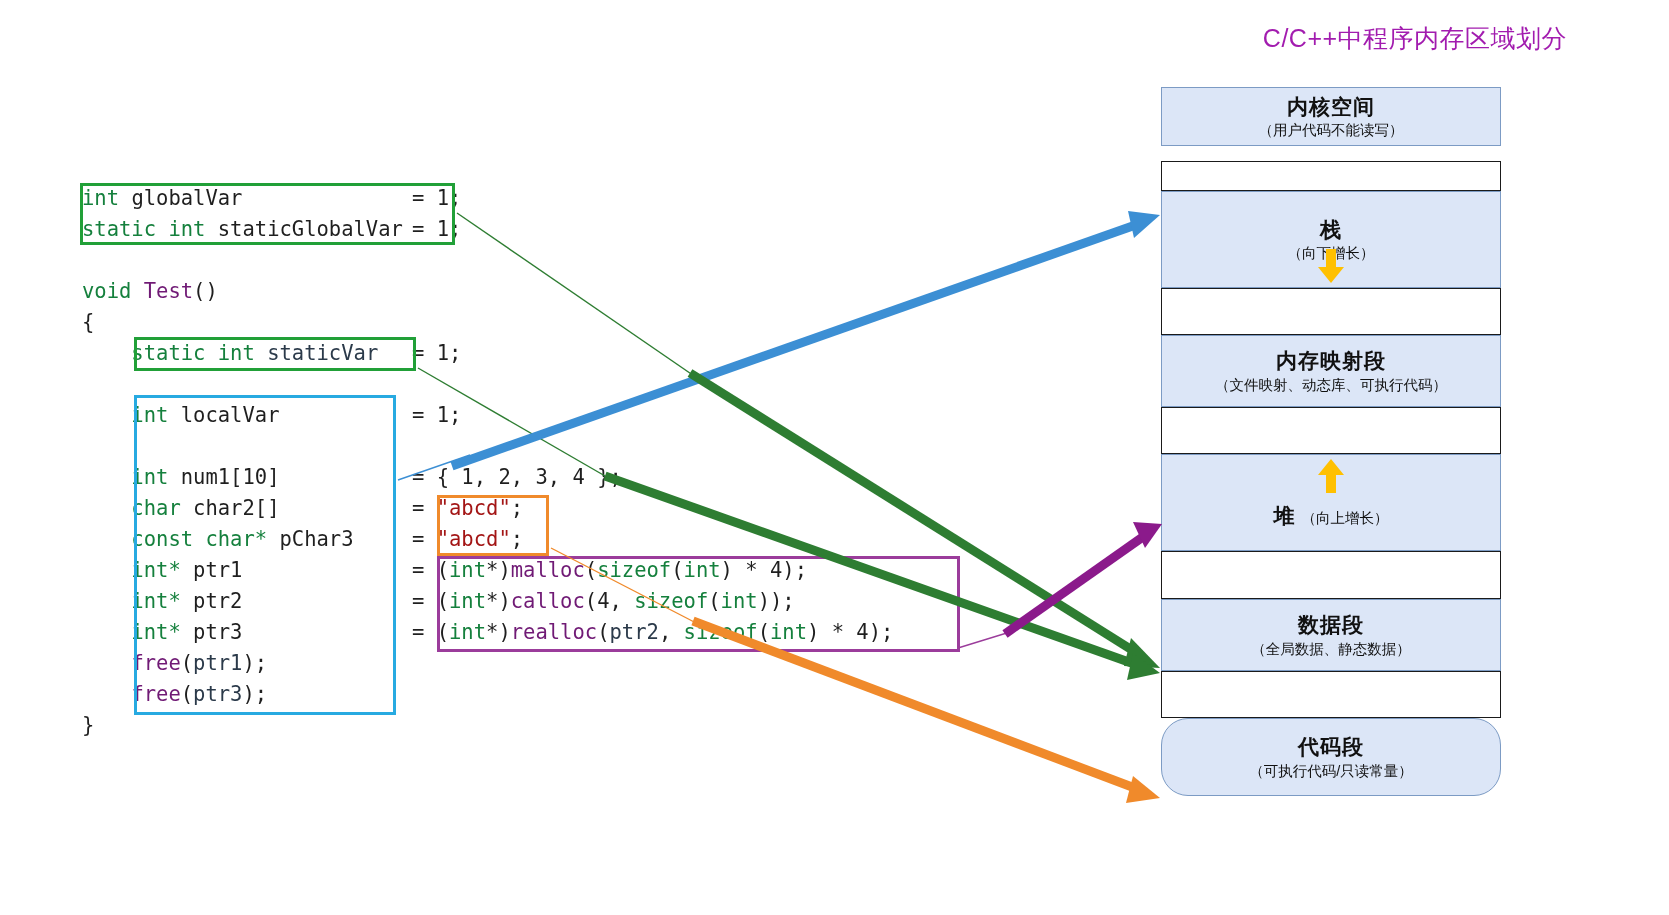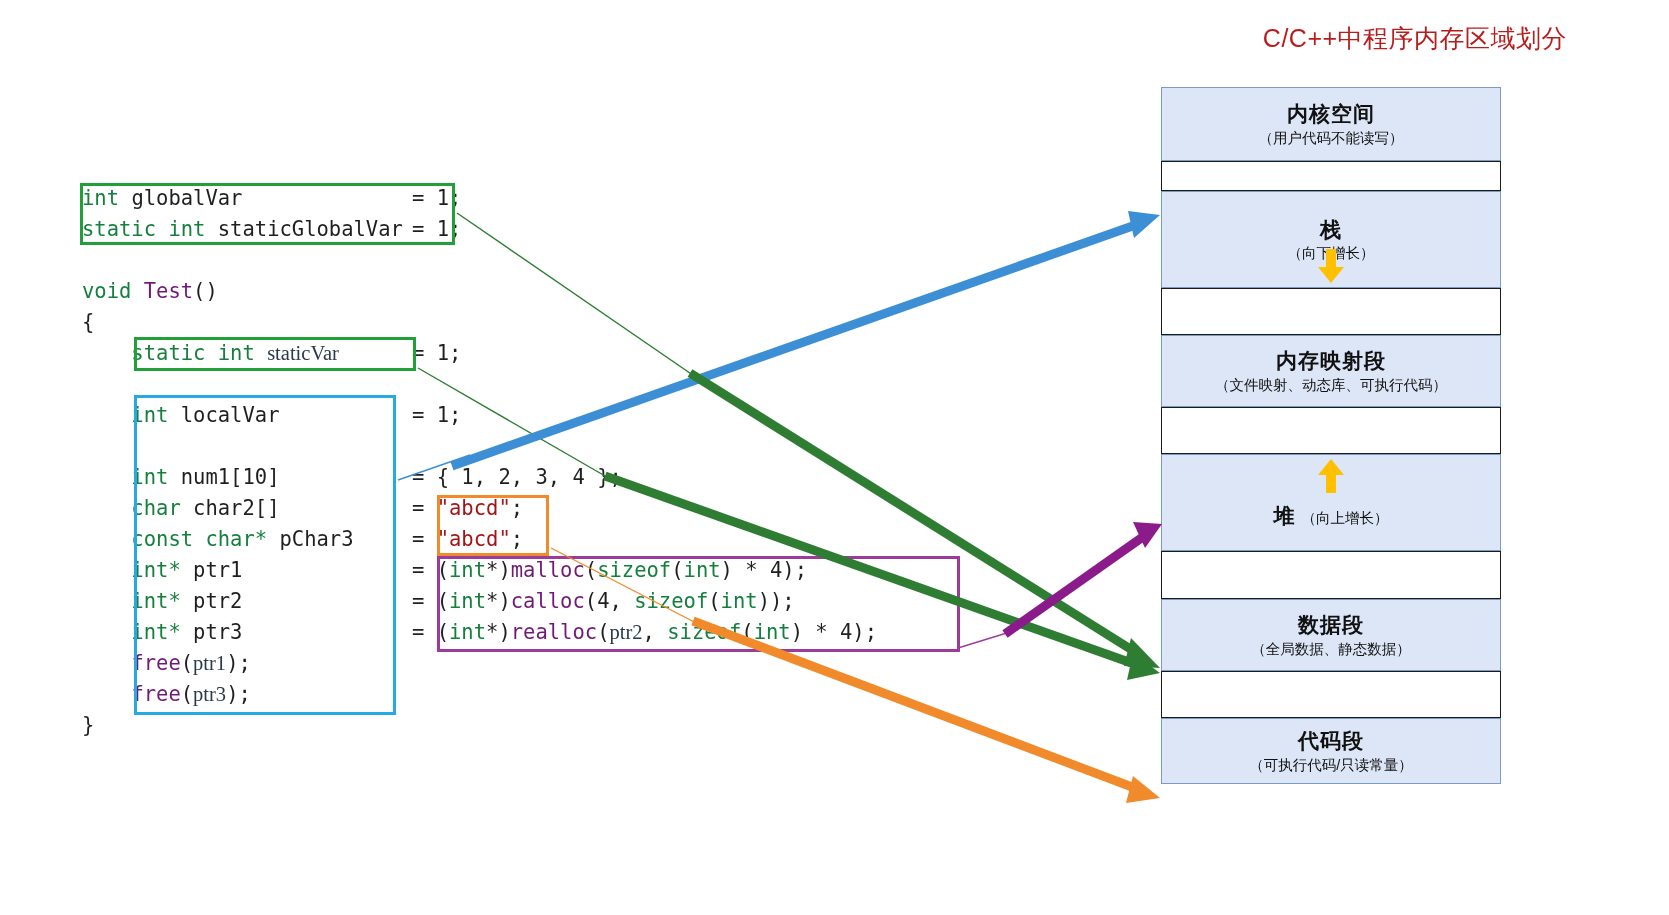--- a/index.html
+++ b/index.html
@@ -16,41 +16,41 @@
   }
 
   
   #diagram-title {
     position: absolute;
     left: 1170px;
     top: 22px;
     width: 490px;
     text-align: center;
     font-size: 25px;
-    color: #b91c1c;
+    color: #a21caf;
     letter-spacing: 0.5px;
     white-space: nowrap;
   }
 
   
   #code-panel {
     position: absolute;
     left: 82px;
     top: 183px;
     font-family: "DejaVu Sans Mono", "Liberation Mono", monospace;
     font-size: 20.5px;
     line-height: 31px;
     white-space: pre;
     color: #1f1f1f;
   }
   .code-line { height: 31px; }
   .kw      { color: #15803d; }
   .fn      { color: #701a75; }
   .str     { color: #A31515; }
-  .var     { color: #2b3a4a; font-family: Liberation Serif, serif; }
+  .var     { color: #2b3a4a; }
   .plain   { color: #1f1f1f; }
 
   
   .decl { display: inline-block; }
   .init { display: inline-block; }
 
   
   .hl-box {
     position: absolute;
     box-sizing: border-box;
@@ -133,21 +133,21 @@
 
 <div id="code-panel"><div class="code-line" style="position: relative;"><span class="decl"><span class="kw">int </span><span class="plain">globalVar</span></span><span class="init" style="position: absolute; left: 330px;"><span class="plain">= 1;</span></span></div><div class="code-line" style="position: relative;"><span class="decl"><span class="kw">static int </span><span class="plain">staticGlobalVar</span></span><span class="init" style="position: absolute; left: 330px;"><span class="plain">= 1;</span></span></div><div class="code-line"><span class="decl"></span></div><div class="code-line"><span class="decl"><span class="kw">void </span><span class="fn">Test</span><span class="plain">()</span></span></div><div class="code-line"><span class="decl"><span class="plain">{</span></span></div><div class="code-line" style="position: relative;"><span class="decl"><span class="kw">    static int </span><span class="var">staticVar</span></span><span class="init" style="position: absolute; left: 330px;"><span class="plain">= 1;</span></span></div><div class="code-line"><span class="decl"></span></div><div class="code-line" style="position: relative;"><span class="decl"><span class="kw">    int </span><span class="plain">localVar</span></span><span class="init" style="position: absolute; left: 330px;"><span class="plain">= 1;</span></span></div><div class="code-line"><span class="decl"></span></div><div class="code-line" style="position: relative;"><span class="decl"><span class="kw">    int </span><span class="plain">num1[10]</span></span><span class="init" style="position: absolute; left: 330px;"><span class="plain">= { 1, 2, 3, 4 };</span></span></div><div class="code-line" style="position: relative;"><span class="decl"><span class="kw">    char </span><span class="plain">char2[]</span></span><span class="init" style="position: absolute; left: 330px;"><span class="plain">= </span><span class="str">"abcd"</span><span class="plain">;</span></span></div><div class="code-line" style="position: relative;"><span class="decl"><span class="kw">    const char* </span><span class="plain">pChar3</span></span><span class="init" style="position: absolute; left: 330px;"><span class="plain">= </span><span class="str">"abcd"</span><span class="plain">;</span></span></div><div class="code-line" style="position: relative;"><span class="decl"><span class="kw">    int* </span><span class="plain">ptr1</span></span><span class="init" style="position: absolute; left: 330px;"><span class="plain">= (</span><span class="kw">int</span><span class="plain">*)</span><span class="fn">malloc</span><span class="plain">(</span><span class="kw">sizeof</span><span class="plain">(</span><span class="kw">int</span><span class="plain">) * 4);</span></span></div><div class="code-line" style="position: relative;"><span class="decl"><span class="kw">    int* </span><span class="plain">ptr2</span></span><span class="init" style="position: absolute; left: 330px;"><span class="plain">= (</span><span class="kw">int</span><span class="plain">*)</span><span class="fn">calloc</span><span class="plain">(4, </span><span class="kw">sizeof</span><span class="plain">(</span><span class="kw">int</span><span class="plain">));</span></span></div><div class="code-line" style="position: relative;"><span class="decl"><span class="kw">    int* </span><span class="plain">ptr3</span></span><span class="init" style="position: absolute; left: 330px;"><span class="plain">= (</span><span class="kw">int</span><span class="plain">*)</span><span class="fn">realloc</span><span class="plain">(</span><span class="var">ptr2</span><span class="plain">, </span><span class="kw">sizeof</span><span class="plain">(</span><span class="kw">int</span><span class="plain">) * 4);</span></span></div><div class="code-line"><span class="decl"><span class="plain">    </span><span class="fn">free</span><span class="plain">(</span><span class="var">ptr1</span><span class="plain">);</span></span></div><div class="code-line"><span class="decl"><span class="plain">    </span><span class="fn">free</span><span class="plain">(</span><span class="var">ptr3</span><span class="plain">);</span></span></div><div class="code-line"><span class="decl"><span class="plain">}</span></span></div></div>
 
 <div class="hl-box" id="box-global"></div>
 <div class="hl-box" id="box-static"></div>
 <div class="hl-box" id="box-local"></div>
 <div class="hl-box" id="box-strings"></div>
 <div class="hl-box" id="box-heap"></div>
 
 <div id="memory-map">
-    <div class="mem-block" style="top: 0px; height: 74px;">
+    <div class="mem-block" style="top: 0px; height: 59px;">
       <div class="mem-title">内核空间</div>
       <div class="mem-sub">（用户代码不能读写）</div>
     </div>
     <div class="mem-gap" style="top: 74px; height: 30px;"></div>
     <div class="mem-block" style="top: 104px; height: 97px;">
       <svg class="grow-arrow" viewBox="0 0 26 34" style="bottom: 4px; top: auto; position: absolute;">
         <polygon points="8,0 18,0 18,18 26,18 13,34 0,18 8,18" fill="#FFC000"></polygon>
       </svg>
       <div class="mem-title" style="margin-bottom: 0px;">栈</div>
       <div class="mem-sub" style="">（向下增长）</div>
@@ -166,21 +166,21 @@
         <div class="mem-title">堆</div>
         <div class="mem-sub">（向上增长）</div>
       </div>
     </div>
     <div class="mem-gap" style="top: 464px; height: 48px;"></div>
     <div class="mem-block" style="top: 512px; height: 72px;">
       <div class="mem-title">数据段</div>
       <div class="mem-sub">（全局数据、静态数据）</div>
     </div>
     <div class="mem-gap" style="top: 584px; height: 47px;"></div>
-    <div class="mem-block" style="top: 631px; height: 66px;">
+    <div class="mem-block" style="top: 631px; height: 78px; border-radius: 27px;">
       <div class="mem-title">代码段</div>
       <div class="mem-sub">（可执行代码/只读常量）</div>
     </div>
   </div>
 
 <svg id="connectors" viewBox="0 0 1669 915" xmlns="http://www.w3.org/2000/svg">
 
   <line x1="457" y1="213" x2="700" y2="380" stroke="#2E7D32" stroke-width="1.4"></line>
   <line x1="418" y1="368" x2="612" y2="480" stroke="#2E7D32" stroke-width="1.4"></line>
   <line x1="551" y1="548" x2="700" y2="625" stroke="#F08A2B" stroke-width="1.4"></line>

